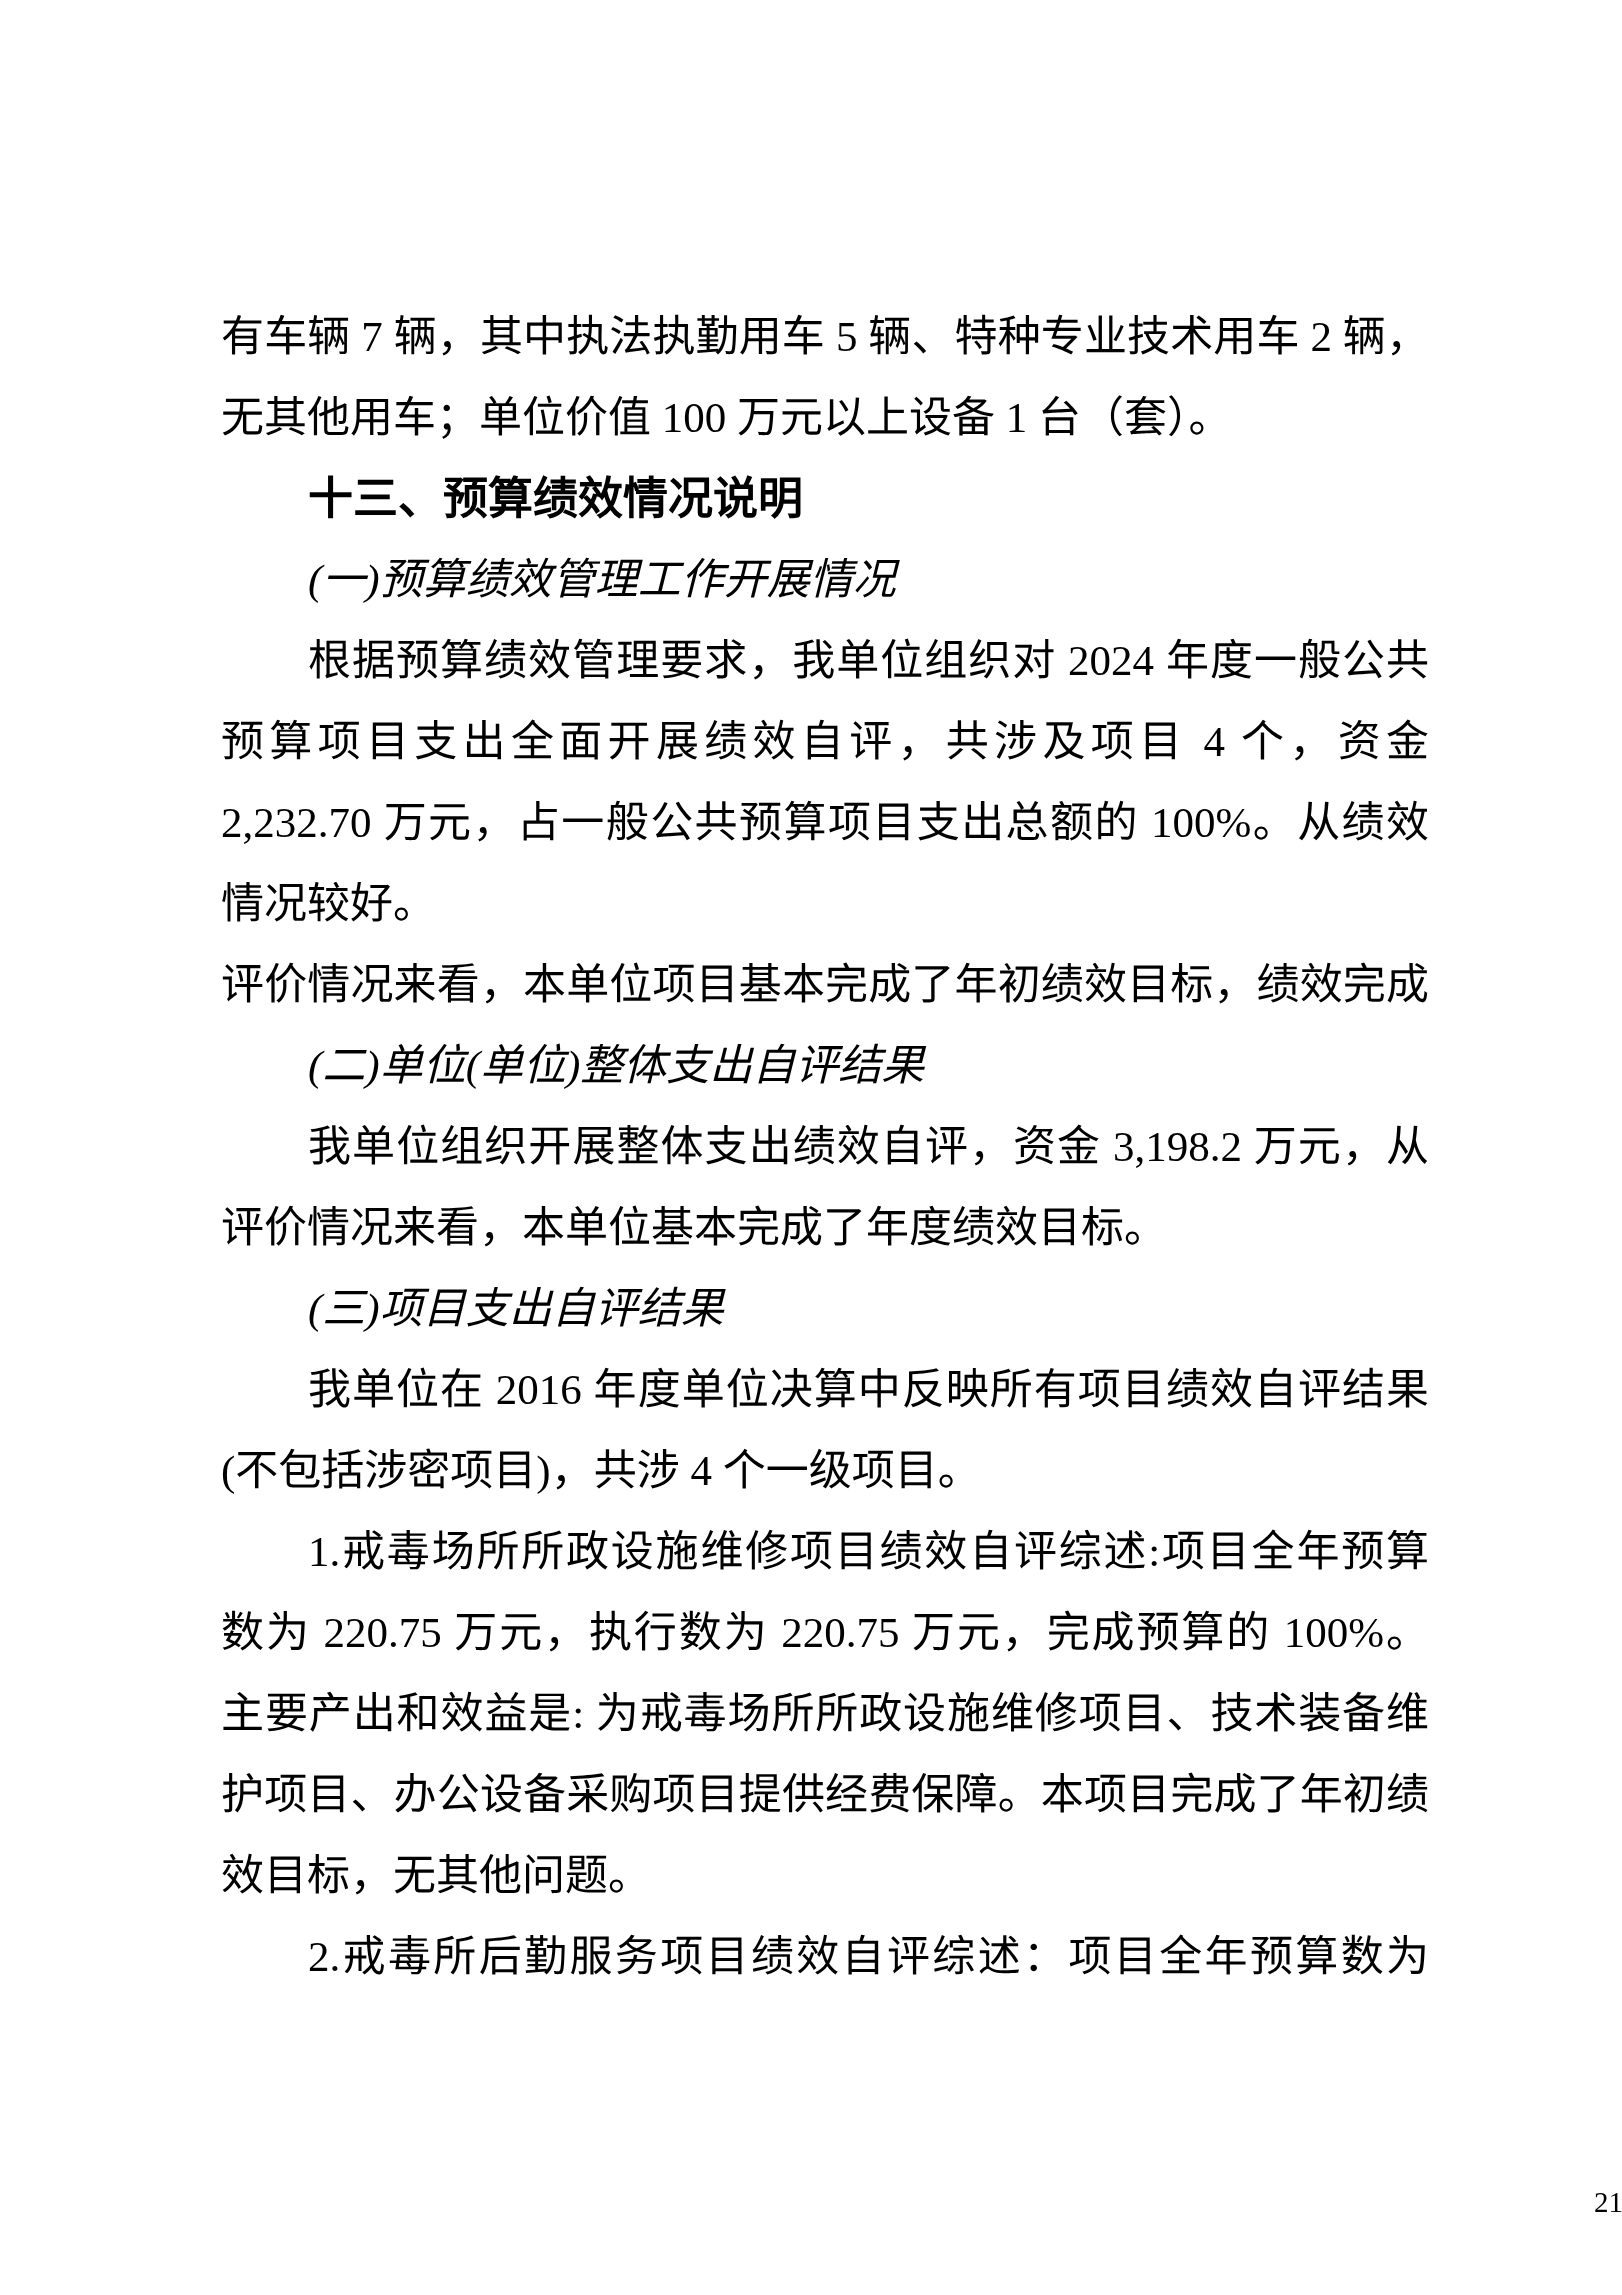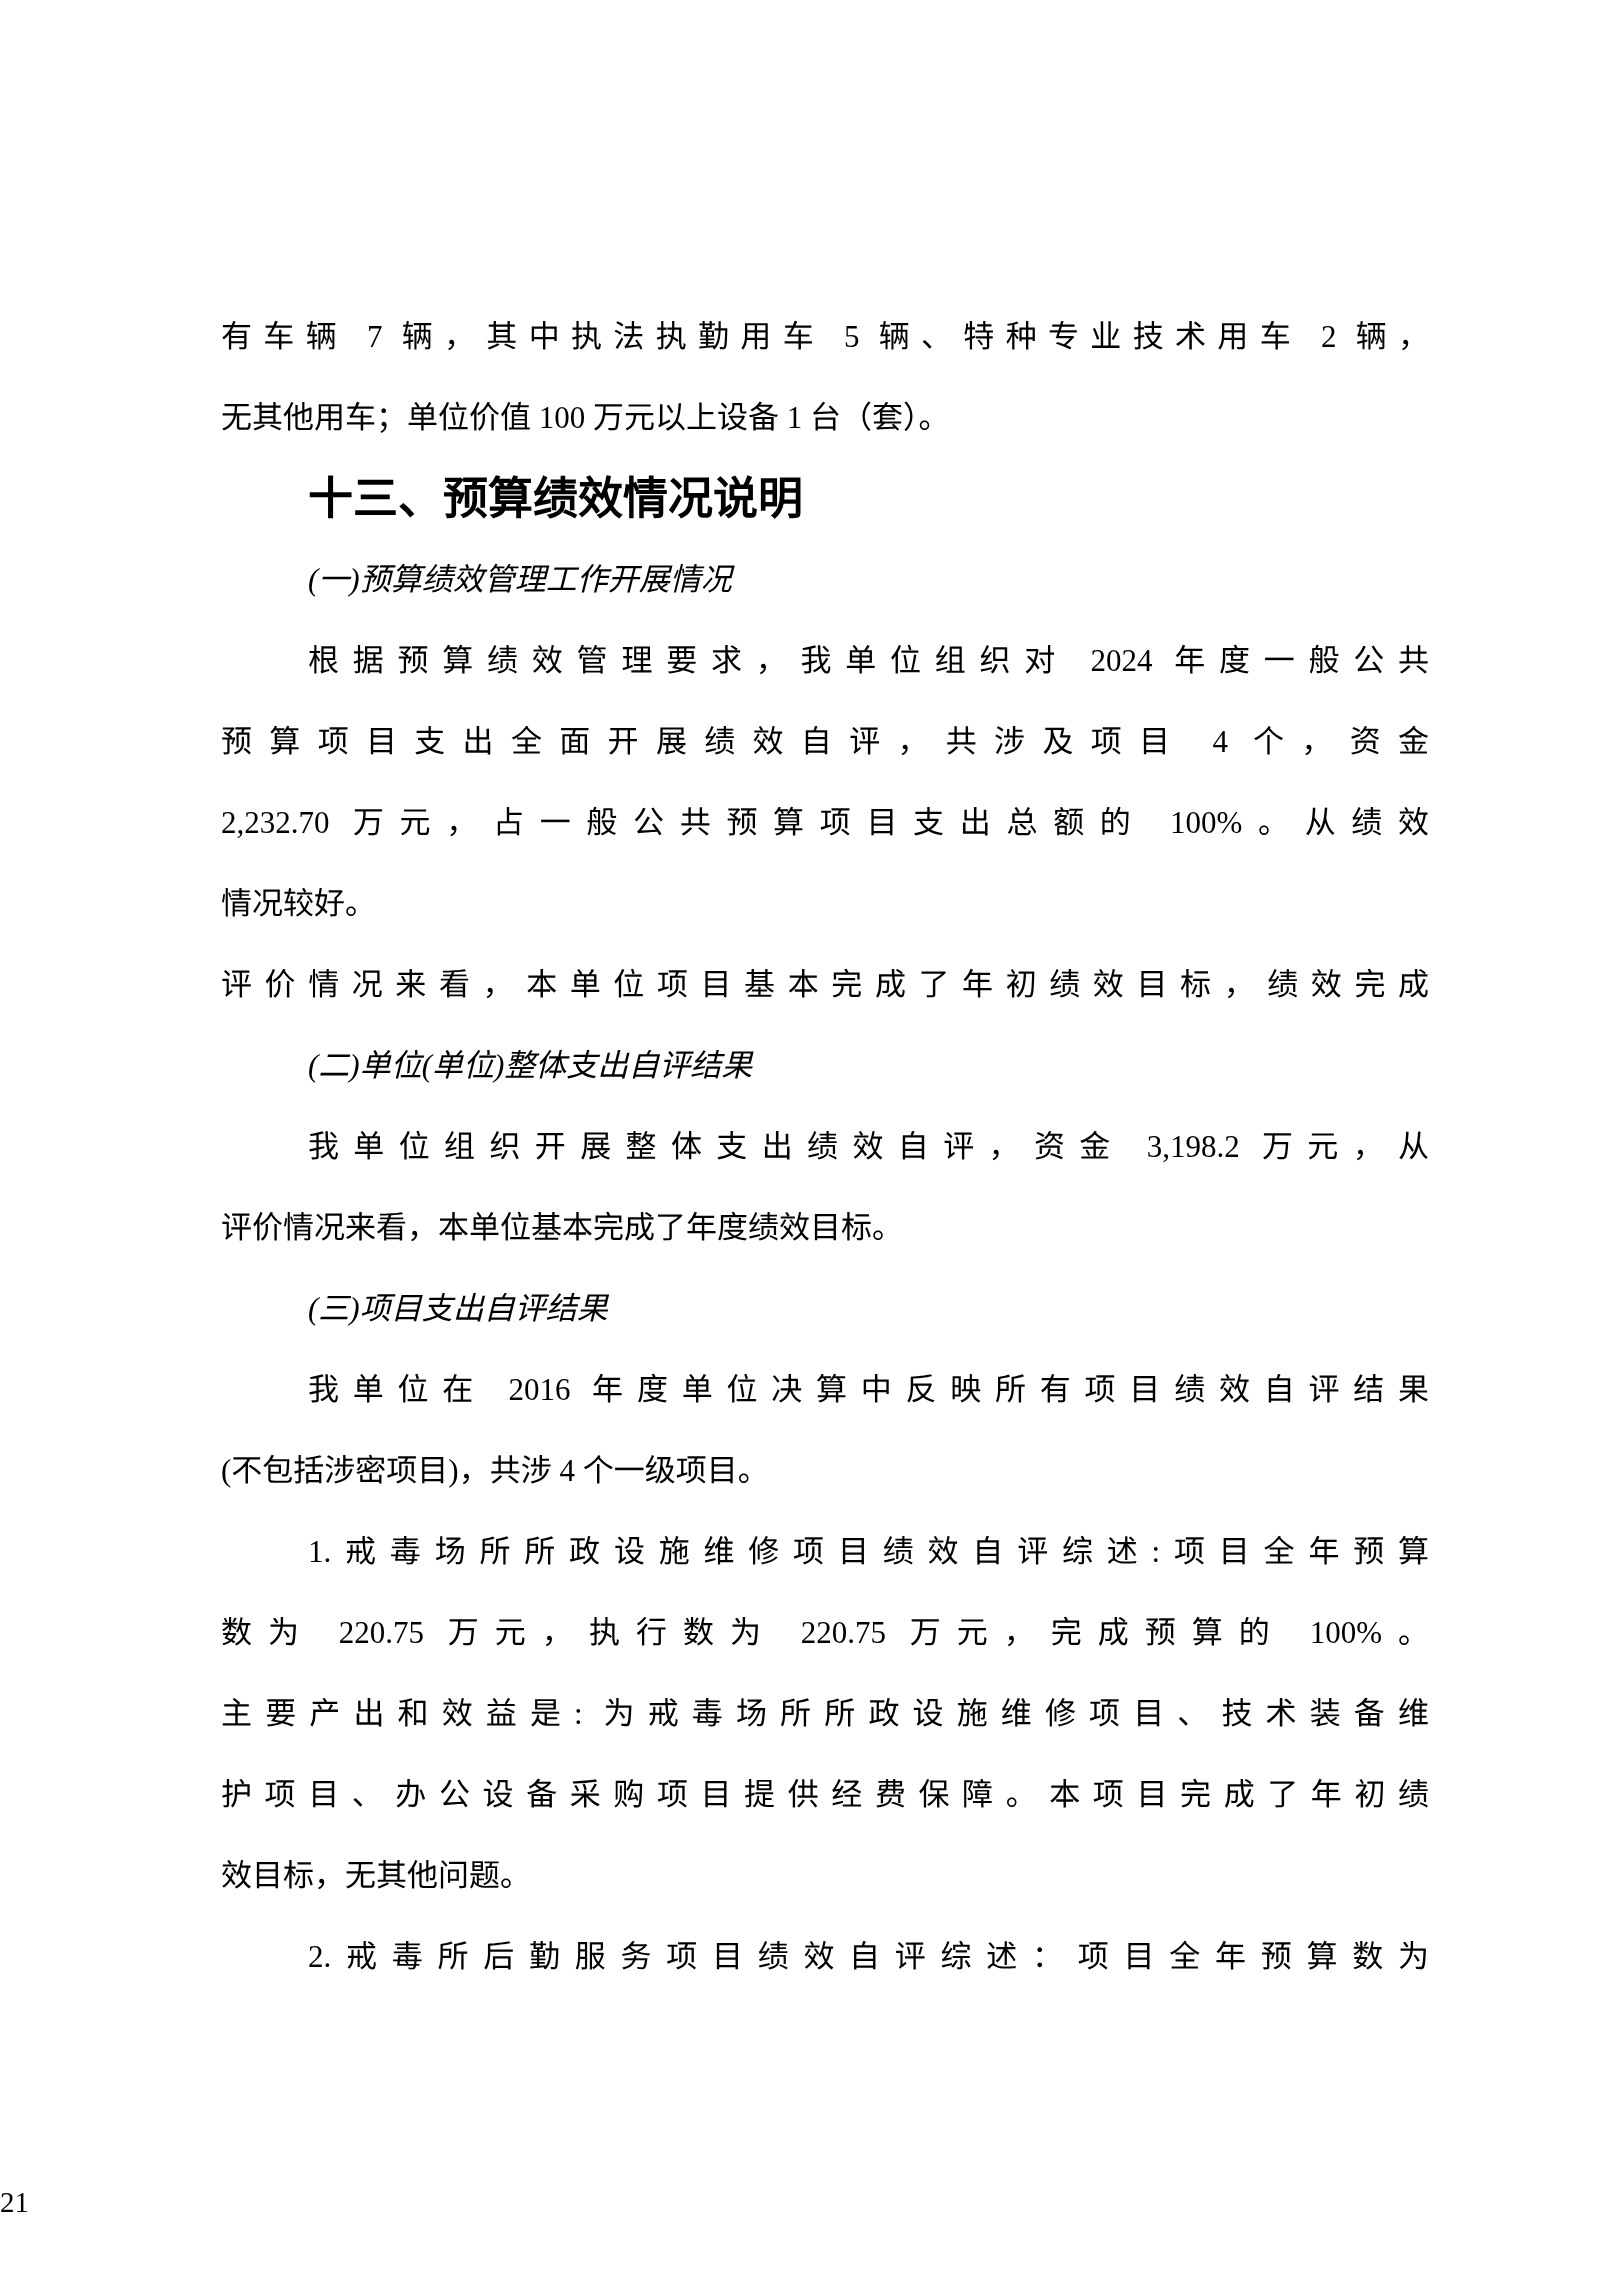--- a/index.html
+++ b/index.html
@@ -15,21 +15,21 @@
   }
   .text-block {
     position: absolute;
     left: 221px;
     top: 296px;
     width: 1208px;
   }
   .line {
     height: 81px;
     line-height: 81px;
-    font-size: 31px;
+    font-size: 43px;
     overflow: hidden;
     white-space: normal;
   }
   .line.justify { text-align: justify; text-align-last: justify; }
   .line.left { text-align: right; text-align-last: left; }
   .line.indent { text-indent: 87px; }
   .line.body { font-family: "Liberation Serif", "DejaVu Serif", serif; }
   .line.section-heading {
     font-family: "Liberation Sans", "DejaVu Sans", sans-serif;
     font-weight: 700;
@@ -38,21 +38,21 @@
   .line.subsection-heading {
     font-family: "Liberation Serif", "DejaVu Serif", serif;
     font-style: italic;
   }
   .page-footer {
     position: absolute;
     left: 0;
     right: 0;
     top: 2179px;
     height: 46px;
-    text-align: left;
+    text-align: right;
   }
   .page-number {
     font-family: "Liberation Serif", "DejaVu Serif", serif;
     font-size: 29px;
     line-height: 46px;
     color: #000000;
   }
 </style>
 </head>
 <body>

